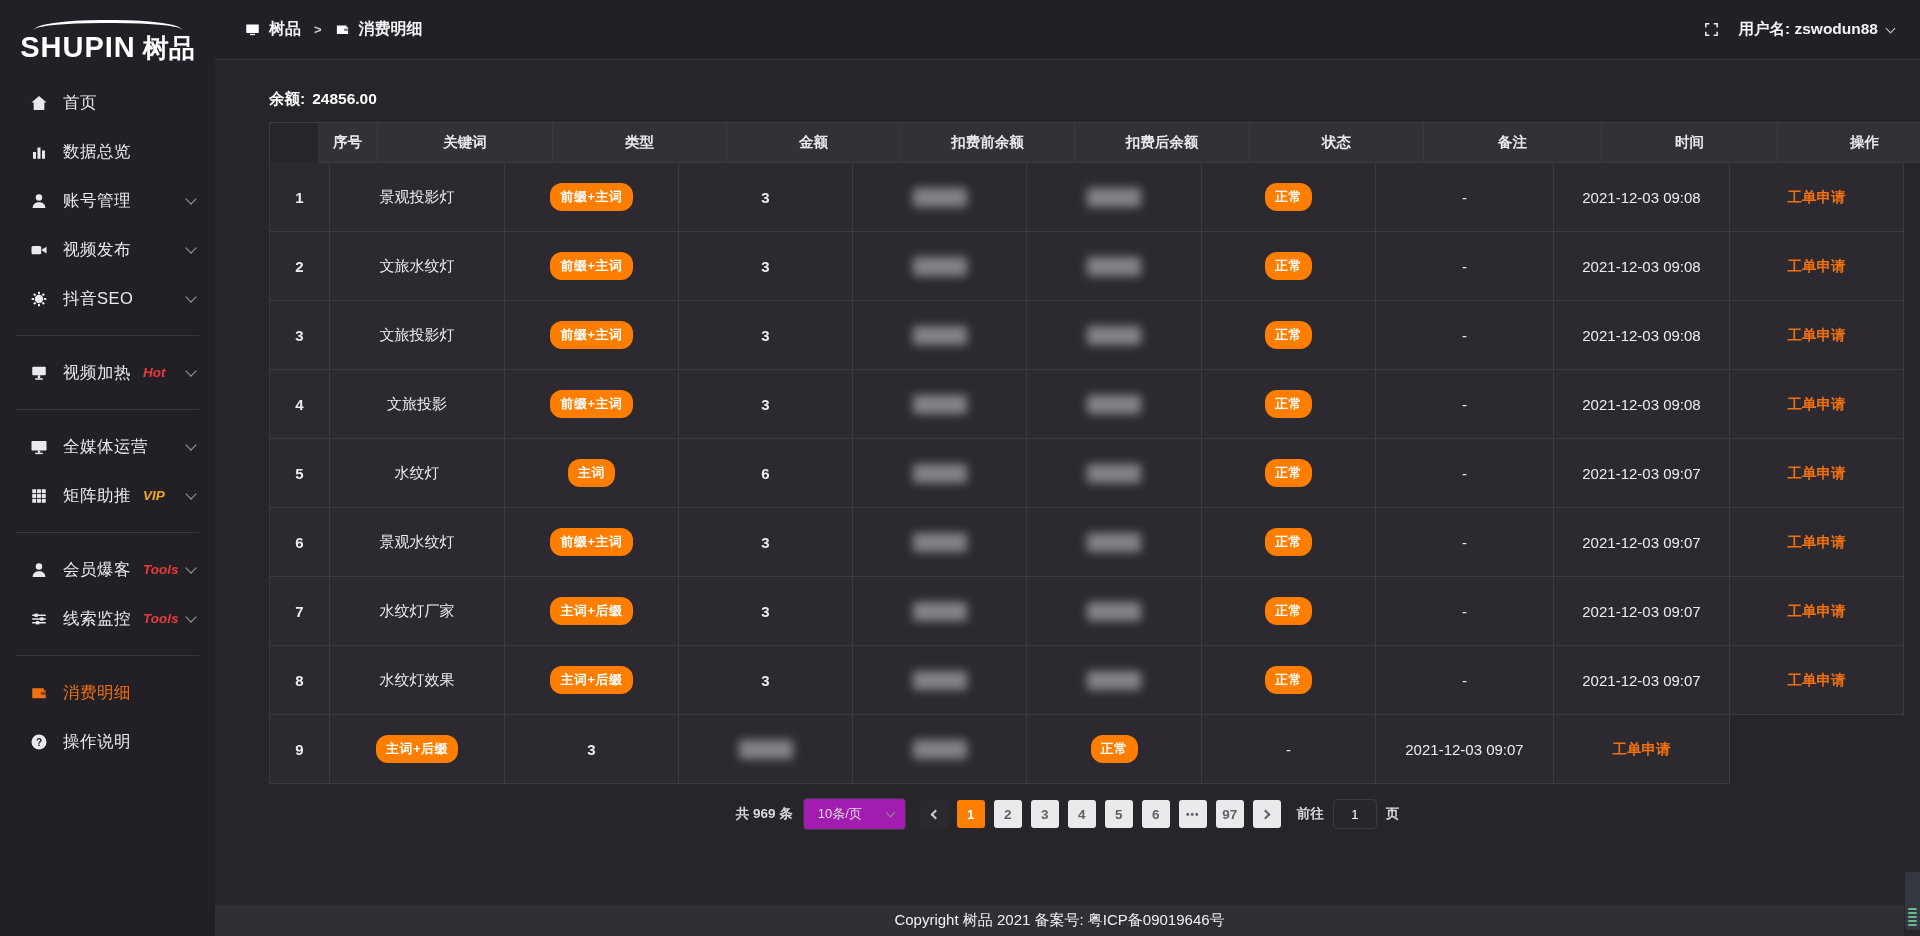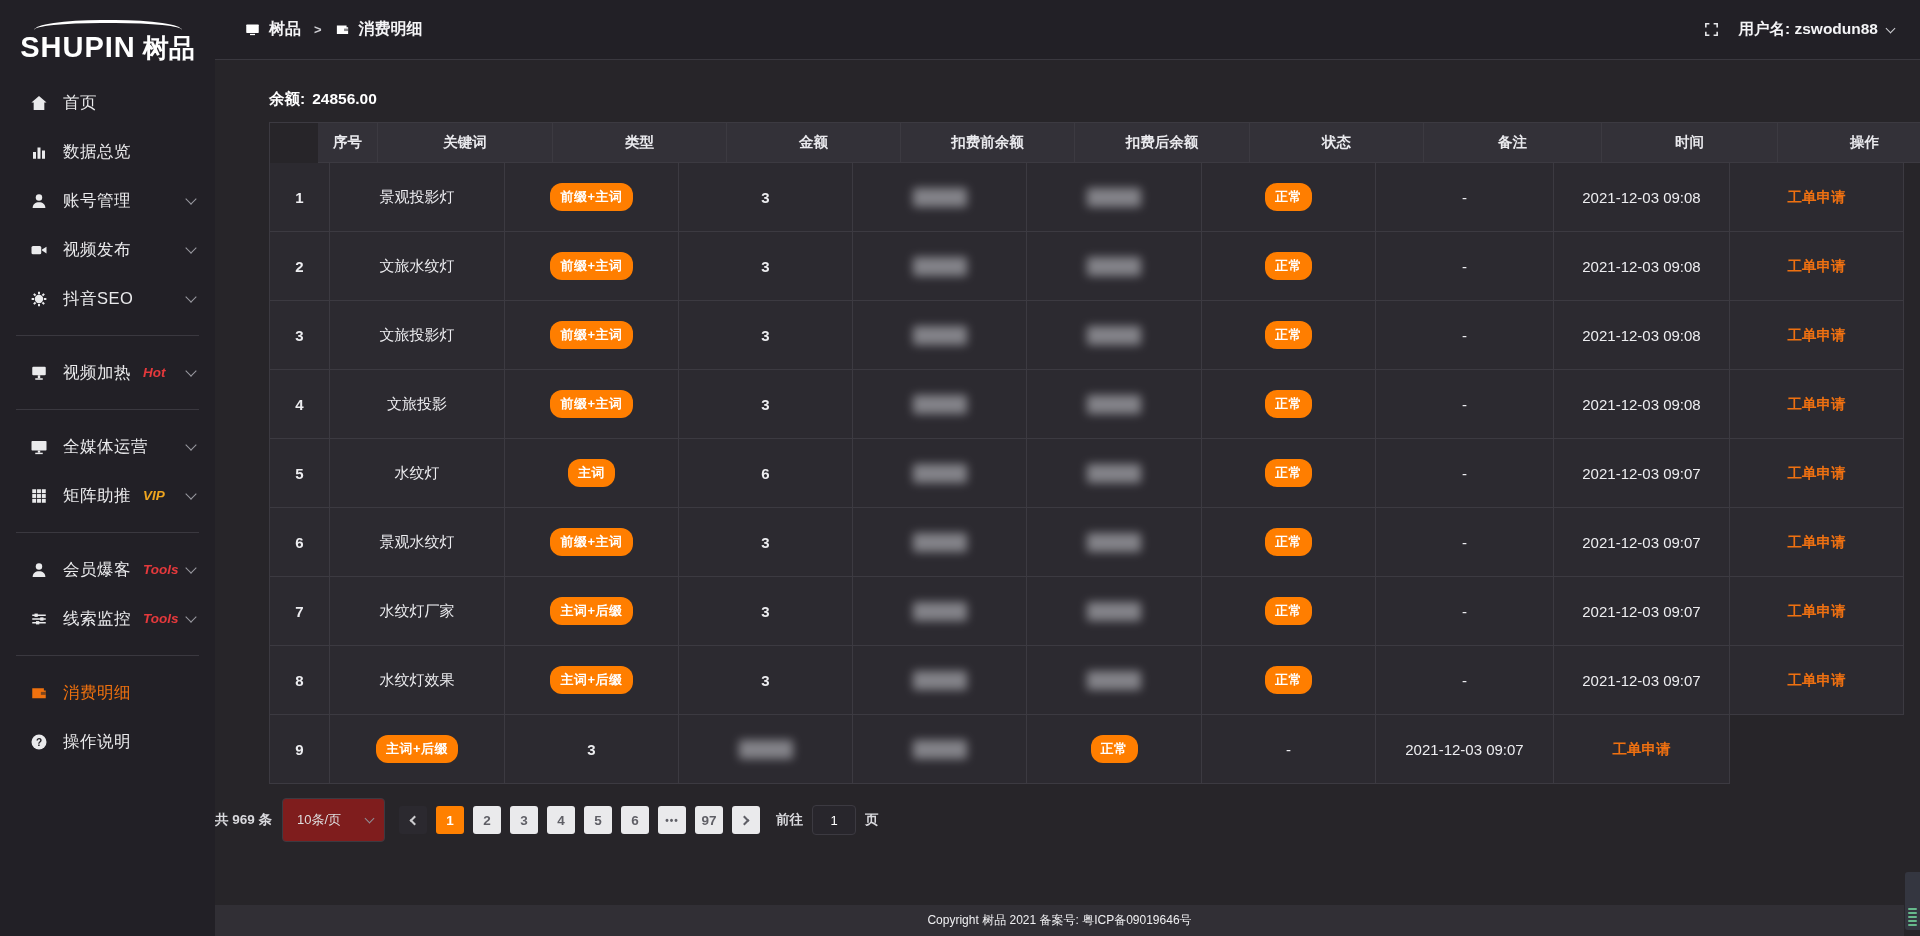--- a/index.html
+++ b/index.html
@@ -95,25 +95,25 @@
   .td.num { font-weight:bold; }
   .badge {
     background:#ff7e00; color:#fff; font-size:13px; font-weight:bold;
     padding:5px 10px; border-radius:12px; letter-spacing:.5px; white-space:nowrap;
   }
   .blur-block { width:54px; height:19px; background:#9c9ca2; border-radius:2px; filter:blur(5px); opacity:.78; }
   .action-link { color:#ee7011; font-size:14.5px; font-weight:bold; cursor:pointer; }
 
   
   .pagination {
-    margin-top:14px; display:flex; align-items:center; justify-content:flex-start;
+    margin-top:14px; display:flex; align-items:center; justify-content:center;
     gap:10px; font-size:13.5px; color:#d9d9dd; font-weight:bold;
   }
   .page-select {
-    width:103px; height:44px; background:#7f1d1d; border:1px solid #3c3a41;
+    width:103px; height:32px; background:#a21caf; border:1px solid #3c3a41;
     border-radius:4px; display:flex; align-items:center;
     padding:0 11px 0 14px; cursor:pointer; margin-right:4px;
   }
   .page-select-label { font-size:13px; color:#dededf; font-weight:normal; }
   .select-caret {
     margin-left:auto; width:7px; height:7px;
     border-right:1.6px solid #8f8f96; border-bottom:1.6px solid #8f8f96;
     transform:rotate(45deg); margin-top:-3px;
   }
   .pages { display:flex; align-items:center; gap:9px; }
@@ -132,21 +132,21 @@
   .goto-input {
     width:44px; height:30px; background:#28262c; border:1px solid #3c3a41;
     border-radius:4px; color:#fff; text-align:center; font-size:13px;
     font-family:"Liberation Sans","DejaVu Sans",sans-serif; outline:none;
   }
 
   
   .footer {
     position:absolute; left:0; right:16px; bottom:0; height:31px;
     background:#312f35; display:flex; align-items:center; justify-content:center;
-    font-size:12px; color:#f0f0f2;
+    font-size:15px; color:#f0f0f2;
   }
 
   
   .side-widget {
     position:absolute; right:0; bottom:6px; width:15px; height:58px;
     background:#343640; border-radius:3px 0 0 3px; cursor:pointer;
     display:flex; flex-direction:column; justify-content:flex-end;
     padding:3px 3px 4px 3px; gap:2px;
   }
   .side-widget i { display:block; height:2px; background:#66b98c; border-radius:1px; }

